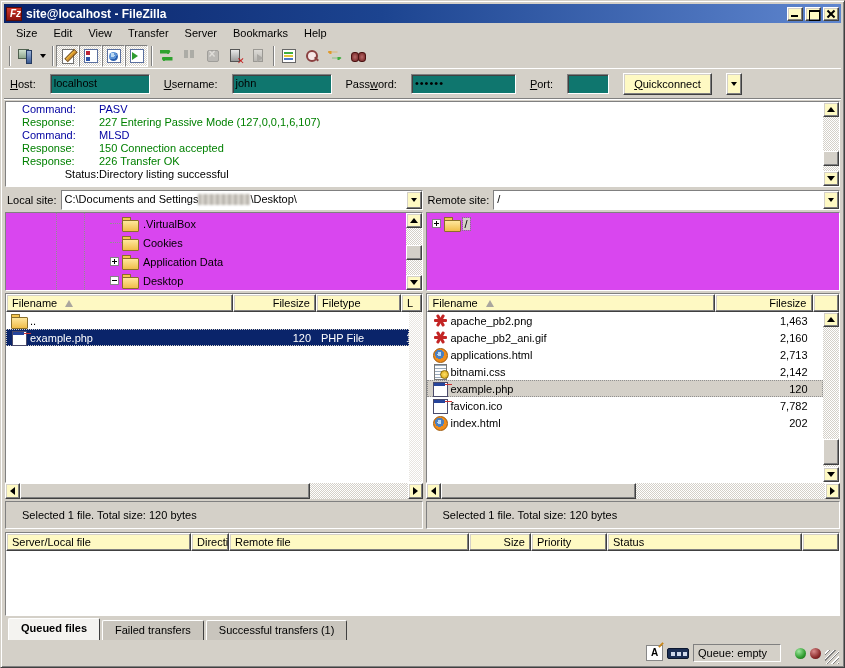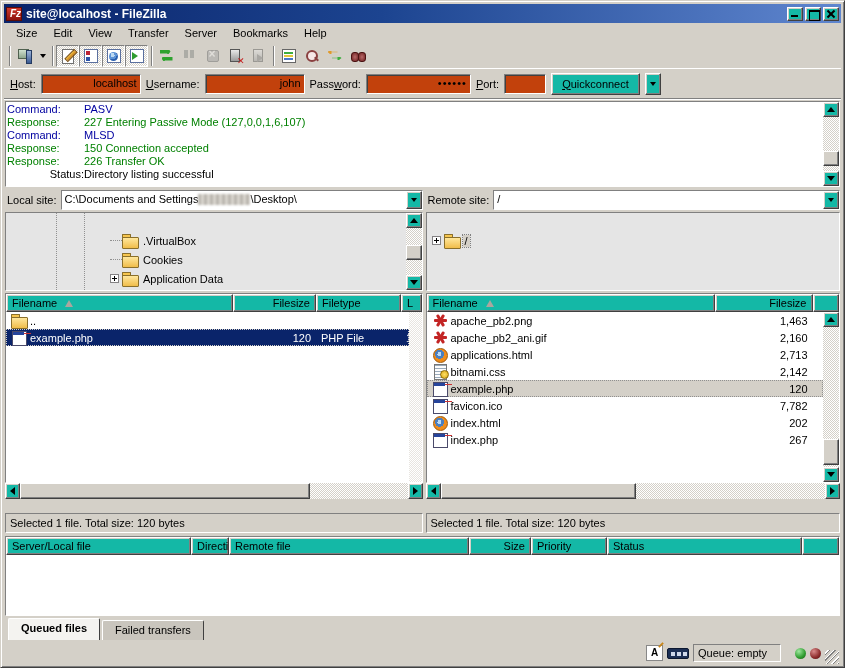--- a/index.html
+++ b/index.html
@@ -1,20 +1,20 @@
 <!DOCTYPE html>
 <html><head>
 <meta charset="utf-8">
 <style>
   * { box-sizing: border-box; margin: 0; padding: 0; }
   html,body { width:845px; height:668px; overflow:hidden; }
   body { font-family:"Liberation Sans","DejaVu Sans",sans-serif; font-size:11px; color:#000; background:#d4d0c8; }
 
   
-  .raised  { border:1px solid #404040; border-top-color:#fff; border-left-color:#fff; box-shadow: inset -1px -1px 0 #808080, inset 1px 1px 0 #d4d0c8; background:#14b8a6; }
+  .raised  { border:1px solid #404040; border-top-color:#fff; border-left-color:#fff; box-shadow: inset -1px -1px 0 #808080, inset 1px 1px 0 #d4d0c8; background:#fef9c3; }
   .sunken  { border:1px solid #808080; border-bottom-color:#fff; border-right-color:#fff; box-shadow: inset 1px 1px 0 #404040; background:#fff; }
   .sunken-flat { border:1px solid #808080; border-bottom-color:#fff; border-right-color:#fff; }
 
   .window { width:845px; height:668px; background:#d4d0c8; border:1px solid #404040; border-top-color:#d4d0c8; border-left-color:#d4d0c8; box-shadow: inset 1px 1px 0 #fff, inset -1px -1px 0 #808080; padding:3px; display:flex; flex-direction:column; }
 
   
   .titlebar { height:19px; flex:none; background:linear-gradient(to right,#0a246a,#1c4490 45%,#5f86cf); display:flex; align-items:center; padding:0 2px; }
   .fzicon { width:16px; height:14px; flex:none; background:linear-gradient(#d03a2c,#8c1410); border:1px solid #5a0c08; color:#fff; font-weight:bold; font-size:10px; line-height:12px; text-align:right; font-style:italic; }
   .title-text { color:#fff; font-weight:bold; font-size:12px; margin-left:4px; flex:1; white-space:nowrap; overflow:hidden; }
   .winbtns { display:flex; gap:2px; }
@@ -68,31 +68,31 @@
   .i-filter::before { content:""; position:absolute; inset:1px; background:#fff; border:1px solid #666; }
   .i-filter::after { content:""; position:absolute; left:3px; top:4px; width:9px; height:2px; background:#3fae3f; box-shadow:0 3px 0 #e4c63a, 0 6px 0 #4a78c8; }
   .i-compare::before { content:""; position:absolute; left:2px; top:2px; width:8px; height:8px; border:2px solid #8a4040; border-radius:50%; background:#f6e7e7; }
   .i-compare::after { content:""; position:absolute; left:10px; top:10px; width:5px; height:2px; background:#8a4040; transform:rotate(45deg); }
   .i-sync::before { content:""; position:absolute; left:1px; top:3px; width:10px; height:3px; background:#e09a2a; clip-path:polygon(0 50%,40% -60%,40% 40%,100% 40%,100% 60%,40% 60%,40% 160%); }
   .i-sync::after { content:""; position:absolute; left:5px; top:9px; width:10px; height:3px; background:#3fae3f; clip-path:polygon(100% 50%,60% -60%,60% 40%,0 40%,0 60%,60% 60%,60% 160%); }
   .i-find::before { content:""; position:absolute; left:1px; top:4px; width:6px; height:8px; background:radial-gradient(#b86a6a,#6e1f1f); border:1px solid #4a1212; border-radius:3px; }
   .i-find::after { content:""; position:absolute; left:8px; top:4px; width:6px; height:8px; background:radial-gradient(#b86a6a,#6e1f1f); border:1px solid #4a1212; border-radius:3px; }
 
   
-  .qcbar { height:30px; flex:none; display:flex; align-items:center; gap:5px; padding:0 6px; border-bottom:1px solid #808080; box-shadow:0 1px 0 #fff;text-align:right; }
+  .qcbar { height:30px; flex:none; display:flex; align-items:center; gap:14px; padding:0 6px; border-bottom:1px solid #808080; box-shadow:0 1px 0 #fff; }
   .qc-label .u { text-decoration:underline; }
-  .qc-field { height:20px; background:#c2410c; padding:2px 3px; font-size:11px; }
+  .qc-field { height:20px; background:#0f766e; padding:2px 3px; font-size:11px; }
   .f-host { width:100px; } .f-user { width:100px; } .f-pass { width:105px; letter-spacing:1px; } .f-port { width:42px; }
   .qc-btn { height:22px; padding:0 10px; display:flex; align-items:center; font-size:11px; }
   .qc-btn .u { text-decoration:underline; }
   .qc-drop { width:16px; height:22px; display:flex; align-items:center; justify-content:center; }
 
   
   .logwrap { height:86px; flex:none; margin:2px 1px; display:flex; }
-  .logbody { flex:1; background:#fff; padding:1px 1px; overflow:hidden; }
+  .logbody { flex:1; background:#fff; padding:1px 16px; overflow:hidden; }
   .logline { line-height:13px; white-space:nowrap; display:flex; }
   .logline .llabel { width:77px; flex:none; }
   .logline.command { color:#0000a0; }
   .logline.response { color:#008000; }
   .logline.status { color:#000;text-align:right; }
 
   
   .vsb { width:16px; flex:none; display:flex; flex-direction:column; }
   .hsb { height:16px; flex:none; display:flex; }
   .sbtn { width:16px; height:15px; flex:none; display:flex; align-items:center; justify-content:center; }
@@ -112,21 +112,21 @@
   .mainsplit { flex:none; display:flex; gap:3px; padding:0 1px; }
   .pane { width:50%; display:flex; flex-direction:column; }
   .siterow { height:22px; flex:none; display:flex; align-items:center; gap:4px; }
   .sitelabel { white-space:nowrap; padding-left:2px; }
   .combo { flex:1; height:20px; display:flex; align-items:stretch; background:#fff; }
   .combo-text { flex:1; padding:2px 3px; white-space:nowrap; overflow:hidden; }
   .combo-btn { width:16px; margin:0; display:flex; align-items:center; justify-content:center; }
   .redact { display:inline-block; width:52px; height:11px; vertical-align:-2px; background:repeating-linear-gradient(90deg,#b9b5ae 0 3px,#d9d5ce 3px 6px); filter:blur(1px); }
 
   .treebox { height:79px; flex:none; margin-top:1px; display:flex; }
-  .treebody { flex:1; background:#e5e5e5; position:relative; overflow:hidden; padding-top:18px; }
+  .treebody { flex:1; background:#d946ef; position:relative; overflow:hidden; padding-top:1px; }
   .guide { position:absolute; top:0; bottom:0; border-left:1px dotted #909090; }
   .trow { height:19px; display:flex; align-items:center; position:relative; }
   .indent4 { padding-left:104px; }
   .expbox { width:9px; height:9px; background:#fff; border:1px solid #848284; position:relative; flex:none; margin-right:3px; }
   .expbox::before { content:""; position:absolute; left:1px; right:1px; top:3px; height:1px; background:#000; }
   .expbox.plus::after { content:""; position:absolute; top:1px; bottom:1px; left:3px; width:1px; background:#000; }
   .hconn { width:12px; border-top:1px dotted #909090; flex:none; }
   .tlabel { padding:0 2px; white-space:nowrap; }
   .tlabel.sel-inactive { background:#d4d0c8; outline:1px dotted #808080; }
 
@@ -150,21 +150,21 @@
   
   .lc-name { width:227px; flex:none; }
   .lc-size { width:83px; flex:none; }
   .lc-type { width:85px; flex:none; }
   .lc-mod  { flex:1; }
   
   .rc-name { width:288px; flex:none; }
   .rc-size { width:98px; flex:none; }
   .rc-fill { flex:1; }
 
-  .statrow { height:20px; flex:none; display:flex; align-items:center; padding:0 4px; border:1px solid #808080; border-bottom-color:#fff; border-right-color:#fff; margin-top:14px; background:#d4d0c8; white-space:nowrap; overflow:hidden; }
+  .statrow { height:28px; flex:none; display:flex; align-items:center; padding:0 16px; border:1px solid #808080; border-bottom-color:#fff; border-right-color:#fff; margin-top:2px; background:#d4d0c8; white-space:nowrap; overflow:hidden; }
 
   
   .fic { width:17px; height:15px; position:relative; flex:none; margin-right:2px; }
   .ic-folder::before { content:""; position:absolute; left:0; top:1px; width:7px; height:4px; background:#f7c64f; border:1px solid #8a6f2a; border-bottom:none; border-radius:1px 1px 0 0; }
   .ic-folder::after { content:""; position:absolute; left:0; top:4px; width:15px; height:10px; background:linear-gradient(#ffe79c,#f0bd4a); border:1px solid #8a6f2a; border-radius:1px; }
   .ic-win::before { content:""; position:absolute; left:1px; top:1px; width:13px; height:13px; background:#fff; border:1px solid #4a4a6a; }
   .ic-win::after { content:""; position:absolute; left:2px; top:2px; width:11px; height:3px; background:#27459c; box-shadow:8px 0 0 -1px #c33; }
   .ic-ff::before { content:""; position:absolute; left:1px; top:1px; width:13px; height:13px; border-radius:50%; background:radial-gradient(circle at 42% 40%,#bcd9f2 0 2px,#4a7fc0 2px 4.5px,#ef8c1a 4.5px); border:1px solid #a05808; }
   .ic-img i { position:absolute; left:2px; top:6px; width:13px; height:3px; background:#c32525; border-radius:1px; }
   .ic-img i:nth-child(2) { transform:rotate(60deg); }
@@ -517,27 +517,20 @@
                 </span>
                 <span class="cell rc-size num">7,782</span>
               </div>
             <div class="frow">
                 <span class="cell rc-name">
                   <span class="fic ic-ff"></span>
                   <span>index.html</span>
                 </span>
                 <span class="cell rc-size num">202</span>
               </div>
-            <div class="frow">
-                <span class="cell rc-name">
-                  <span class="fic ic-win"></span>
-                  <span>index.php</span>
-                </span>
-                <span class="cell rc-size num">267</span>
-              </div>
           </div>
           <div class="vsb">
             <div class="sbtn raised">
                 <span class="tri-u"></span>
               </div>
             <div class="strack">
                 <div class="sthumb raised" style="top:112px;height:26px;"></div>
               </div>
             <div class="sbtn raised">
                 <span class="tri-d"></span>
@@ -581,20 +574,21 @@
           <span>Status</span>
         </div>
       <div class="hcell raised qc6"></div>
     </div>
     <div class="qbody"></div>
   </div>
 
   <div class="tabs">
     <div class="tab active">Queued files</div>
     <div class="tab">Failed transfers</div>
+    <div class="tab">Successful transfers (1)</div>
   </div>
 
   <div class="statusbar">
     <div class="sb-spacer"></div>
     <div class="ic-ascii">A</div>
     <div class="ic-speed"></div>
     <div class="queuefield sunken-flat">Queue: empty</div>
     <div style="width:6px"></div>
     <div class="led led-green"></div>
     <div class="led led-red"></div>

